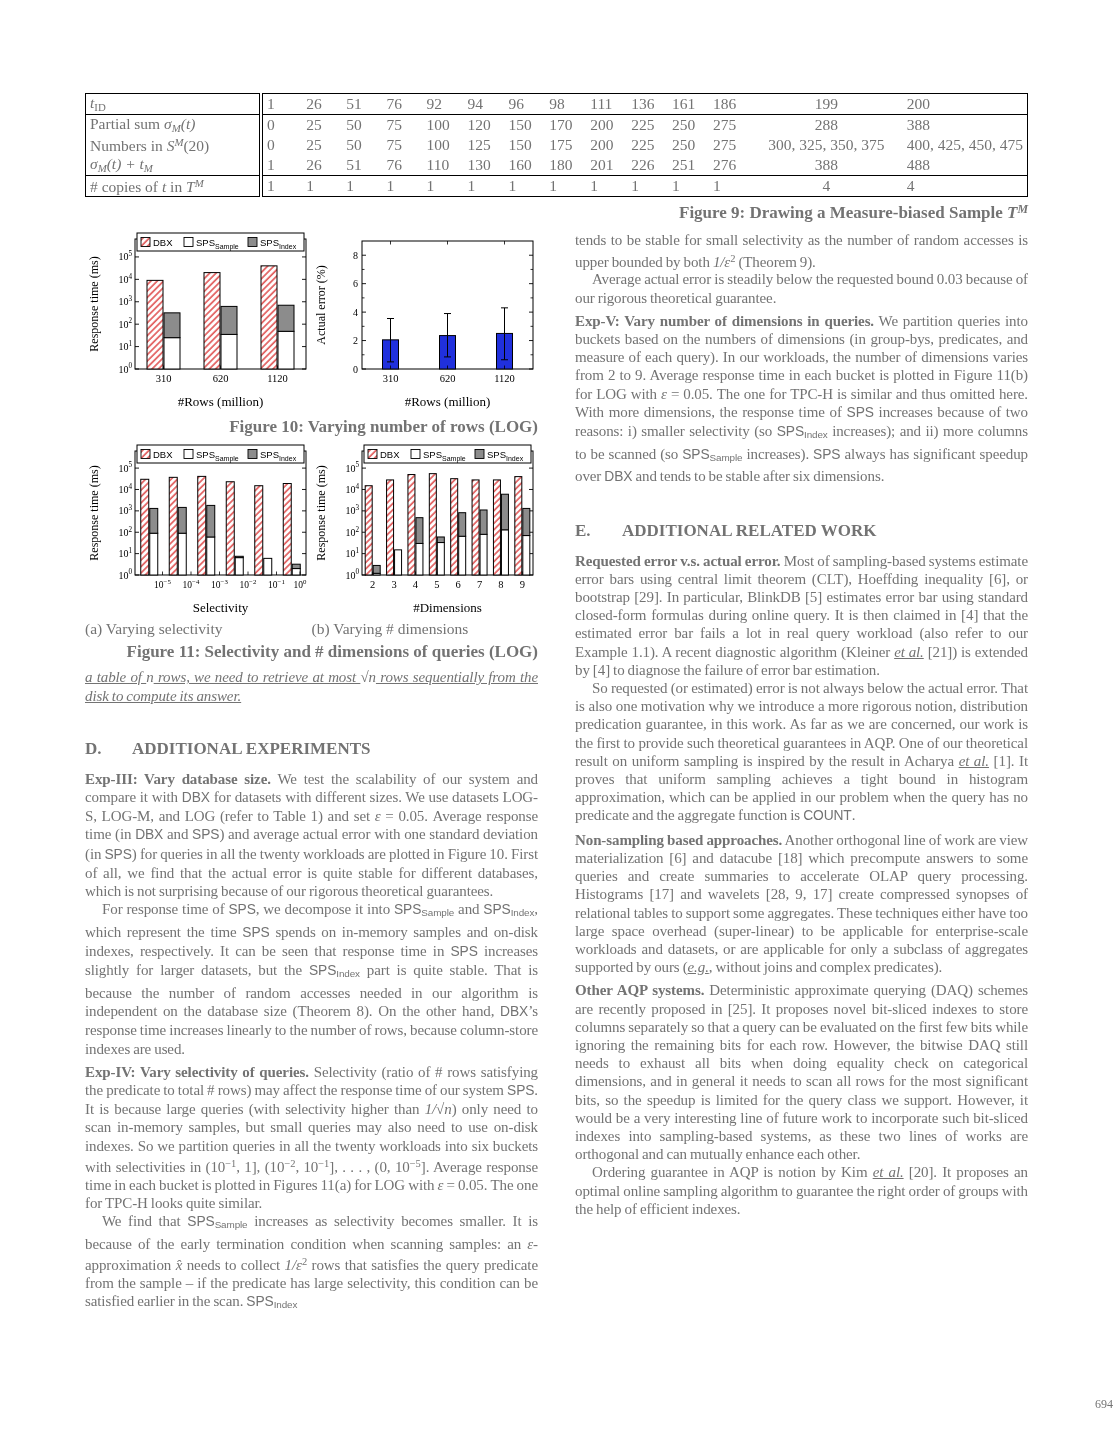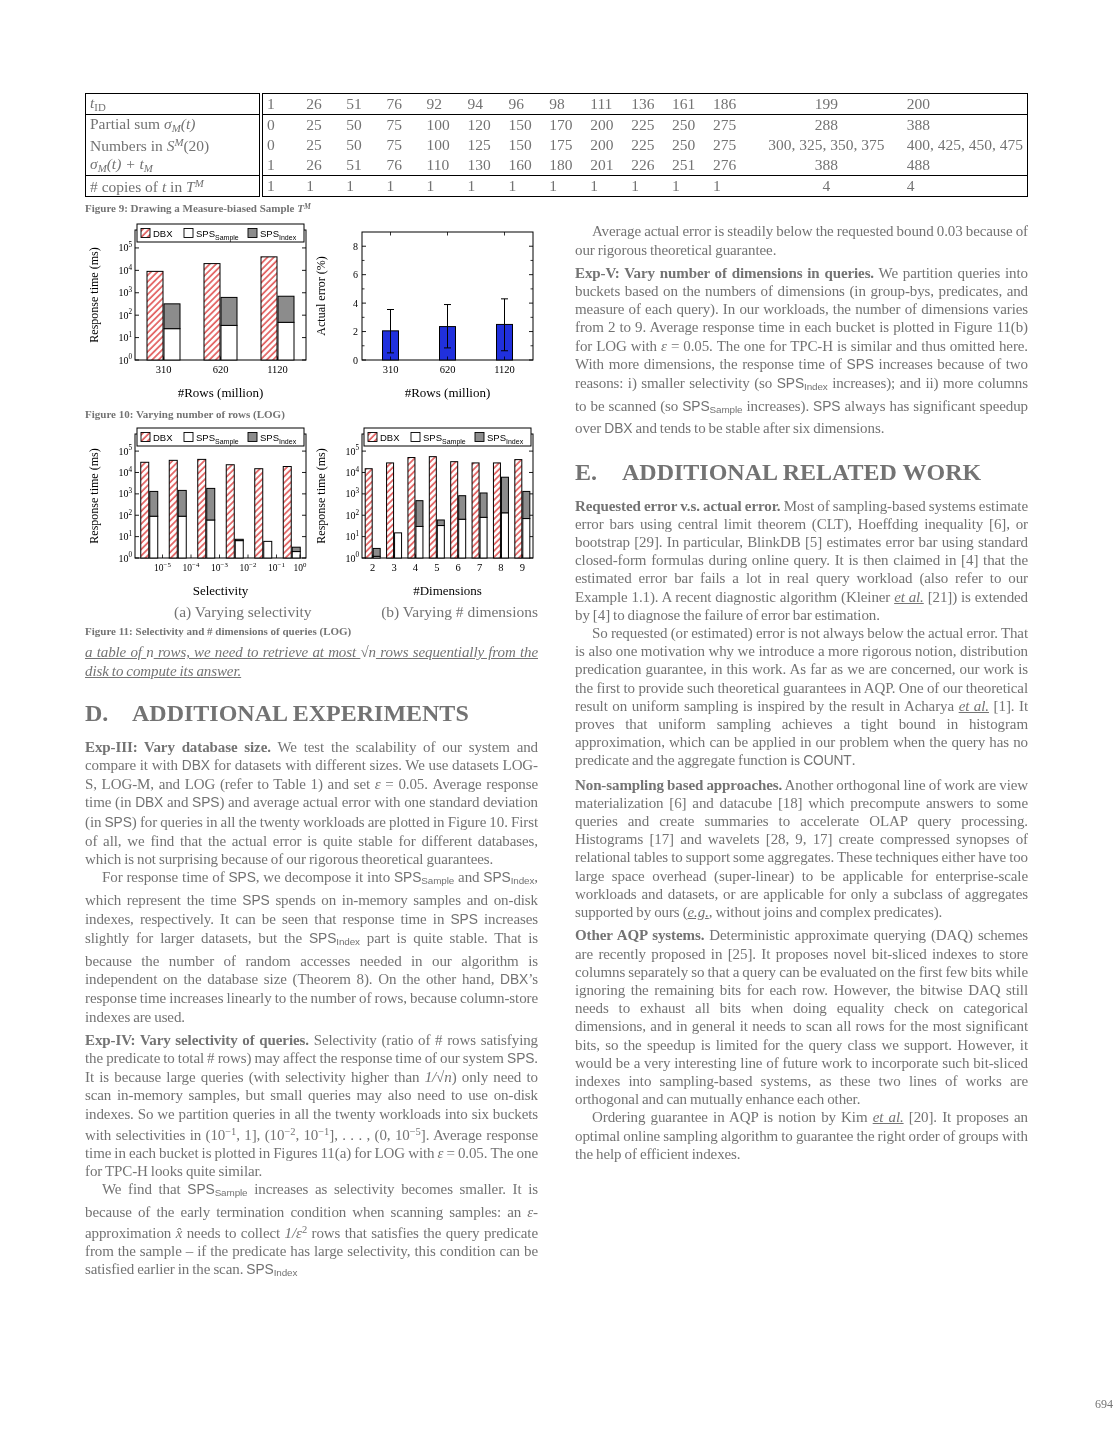--- a/index.html
+++ b/index.html
@@ -8,32 +8,32 @@
   .content{position:absolute;left:85px;top:93px;width:943px;}
   
   table.m{border-collapse:collapse;width:100%;font-size:15.5px;border:1.5px solid #000;}
   table.m td{padding:0 4px;height:20px;white-space:nowrap;vertical-align:middle;}
   table.m td.rowlabel{width:170px;border-right:4px double #000;}
   table.m td.narrow{width:34px;}
   table.m td.wide{width:148px;text-align:center;}
   table.m tr:first-child td{border-bottom:1.2px solid #000;}
   table.m tr:last-child td{border-top:1.2px solid #000;}
   
-  .caption{font-weight:bold;font-size:11px;text-align:left;margin:5px 0 0 0;}
+  .caption{font-weight:bold;font-size:17px;text-align:right;margin:5px 0 0 0;}
   .cols{display:flex;gap:37px;margin-top:8px;align-items:flex-start;}
   .col{width:453px;}
   .figrow{display:flex;justify-content:space-between;}
   .subcaps{display:flex;margin-top:1px;}
-  .subcap{width:50%;text-align:right;font-size:15.5px;}
+  .subcap{width:50%;text-align:left;font-size:15.5px;}
   .para{font-size:15px;line-height:18.2px;text-align:justify;margin:0;text-indent:17px;
         letter-spacing:-0.1px;word-spacing:-0.6px;}
   .para.noindent{text-indent:0;}
   .para.lead{margin-top:5px;}
   .figcap{margin:4px 0 6px 0;}
-  h2.sec{font-size:24px;font-weight:bold;margin:20px 0 11px 0;}
+  h2.sec{font-size:17px;font-weight:bold;margin:34px 0 11px 0;}
   h2.sec .secnum{display:inline-block;width:47px;}
   .pagenum{position:absolute;bottom:28px;left:8px;right:0;text-align:right;font-size:12px;}
   
   .s-t{} .s-b{font-weight:bold;} .s-i{font-style:italic;text-decoration:underline;} .s-m{font-style:italic;}
   .s-sf{font-family:"Liberation Sans",sans-serif;font-size:0.92em;}
   .s-sfsub{font-family:"Liberation Sans",sans-serif;font-size:0.66em;vertical-align:-0.25em;}
   .s-sub{font-size:0.7em;vertical-align:-0.3em;}
   .s-isub{font-size:0.7em;vertical-align:-0.3em;font-style:italic;}
   .s-sup{font-size:0.7em;vertical-align:0.45em;}
   .s-isup{font-size:0.7em;vertical-align:0.45em;font-style:italic;}
@@ -429,20 +429,21 @@
 
         <h2 class="sec"><span class="secnum">D.</span><span>ADDITIONAL EXPERIMENTS</span></h2>
 
         <p class="para noindent lead"><span class="s-b">Exp-III: Vary database size.</span><span class="s-t">  We test the scalability of our system and compare it with </span><span class="s-sf">DBX</span><span class="s-t"> for datasets with different sizes.  We use datasets LOG-S, LOG-M, and LOG (refer to Table 1) and set </span><span class="s-m">ε</span><span class="s-t"> = 0.05.  Average response time (in </span><span class="s-sf">DBX</span><span class="s-t"> and </span><span class="s-sf">SPS</span><span class="s-t">) and average actual error with one standard deviation (in </span><span class="s-sf">SPS</span><span class="s-t">) for queries in all the twenty workloads are plotted in Figure 10. First of all, we find that the actual error is quite stable for different databases, which is not surprising because of our rigorous theoretical guarantees.</span></p>
         <p class="para"><span class="s-t">For response time of </span><span class="s-sf">SPS</span><span class="s-t">, we decompose it into </span><span class="s-sf">SPS</span><span class="s-sfsub">Sample</span><span class="s-t"> and </span><span class="s-sf">SPS</span><span class="s-sfsub">Index</span><span class="s-t">, which represent the time </span><span class="s-sf">SPS</span><span class="s-t"> spends on in-memory samples and on-disk indexes, respectively. It can be seen that response time in </span><span class="s-sf">SPS</span><span class="s-t"> increases slightly for larger datasets, but the </span><span class="s-sf">SPS</span><span class="s-sfsub">Index</span><span class="s-t"> part is quite stable. That is because the number of random accesses needed in our algorithm is independent on the database size (Theorem 8).  On the other hand, </span><span class="s-sf">DBX</span><span class="s-t">’s response time increases linearly to the number of rows, because column-store indexes are used.</span></p>
         <p class="para noindent lead"><span class="s-b">Exp-IV: Vary selectivity of queries.</span><span class="s-t">  Selectivity (ratio of # rows satisfying the predicate to total # rows) may affect the response time of our system </span><span class="s-sf">SPS</span><span class="s-t">. It is because large queries (with selectivity higher than </span><span class="s-m">1/√n</span><span class="s-t">) only need to scan in-memory samples, but small queries may also need to use on-disk indexes.  So we partition queries in all the twenty workloads into six buckets with selectivities in (10</span><span class="s-sup">−1</span><span class="s-t">, 1], (10</span><span class="s-sup">−2</span><span class="s-t">, 10</span><span class="s-sup">−1</span><span class="s-t">], . . . , (0, 10</span><span class="s-sup">−5</span><span class="s-t">]. Average response time in each bucket is plotted in Figures 11(a) for LOG with </span><span class="s-m">ε</span><span class="s-t"> = 0.05. The one for TPC-H looks quite similar.</span></p>
         <p class="para"><span class="s-t">We find that </span><span class="s-sf">SPS</span><span class="s-sfsub">Sample</span><span class="s-t"> increases as selectivity becomes smaller. It is because of the early termination condition when scanning samples: an </span><span class="s-m">ε</span><span class="s-t">-approximation </span><span class="s-m">x̂</span><span class="s-t"> needs to collect </span><span class="s-m">1/ε</span><span class="s-sup">2</span><span class="s-t"> rows that satisfies the query predicate from the sample – if the predicate has large selectivity, this condition can be satisfied earlier in the scan. </span><span class="s-sf">SPS</span><span class="s-sfsub">Index</span></p>
       </div>
 
       <div class="col">
+        <p class="para noindent"><span class="s-t">tends to be stable for small selectivity as the number of random accesses is upper bounded by both </span><span class="s-m">1/ε</span><span class="s-sup">2</span><span class="s-t"> (Theorem 9).</span></p>
         <p class="para"><span class="s-t">Average actual error is steadily below the requested bound 0.03 because of our rigorous theoretical guarantee.</span></p>
         <p class="para noindent lead"><span class="s-b">Exp-V: Vary number of dimensions in queries.</span><span class="s-t">  We partition queries into buckets based on the numbers of dimensions (in group-bys, predicates, and measure of each query). In our workloads, the number of dimensions varies from 2 to 9. Average response time in each bucket is plotted in Figure 11(b) for LOG with </span><span class="s-m">ε</span><span class="s-t"> = 0.05. The one for TPC-H is similar and thus omitted here. With more dimensions, the response time of </span><span class="s-sf">SPS</span><span class="s-t"> increases because of two reasons: i) smaller selectivity (so </span><span class="s-sf">SPS</span><span class="s-sfsub">Index</span><span class="s-t"> increases); and ii) more columns to be scanned (so </span><span class="s-sf">SPS</span><span class="s-sfsub">Sample</span><span class="s-t"> increases). </span><span class="s-sf">SPS</span><span class="s-t"> always has significant speedup over </span><span class="s-sf">DBX</span><span class="s-t"> and tends to be stable after six dimensions.</span></p>
 
         <h2 class="sec"><span class="secnum">E.</span><span>ADDITIONAL RELATED WORK</span></h2>
 
         <p class="para noindent lead"><span class="s-b">Requested error v.s. actual error.</span><span class="s-t">  Most of sampling-based systems estimate error bars using central limit theorem (CLT), Hoeffding inequality [6], or bootstrap [29]. In particular, BlinkDB [5] estimates error bar using standard closed-form formulas during online query. It is then claimed in [4] that the estimated error bar fails a lot in real query workload (also refer to our Example 1.1).  A recent diagnostic algorithm (Kleiner </span><span class="s-i">et al.</span><span class="s-t">  [21]) is extended by [4] to diagnose the failure of error bar estimation.</span></p>
         <p class="para"><span class="s-t">So requested (or estimated) error is not always below the actual error.  That is also one motivation why we introduce a more rigorous notion, distribution predication guarantee, in this work.  As far as we are concerned, our work is the first to provide such theoretical guarantees in AQP. One of our theoretical result on uniform sampling is inspired by the result in Acharya </span><span class="s-i">et al.</span><span class="s-t">  [1].  It proves that uniform sampling achieves a tight bound in histogram approximation, which can be applied in our problem when the query has no predicate and the aggregate function is </span><span class="s-sf">COUNT</span><span class="s-t">.</span></p>
         <p class="para noindent lead"><span class="s-b">Non-sampling based approaches.</span><span class="s-t">  Another orthogonal line of work are view materialization [6] and datacube [18] which precompute answers to some queries and create summaries to accelerate OLAP query processing.  Histograms [17] and wavelets [28, 9, 17] create compressed synopses of relational tables to support some aggregates.  These techniques either have too large space overhead (super-linear) to be applicable for enterprise-scale workloads and datasets, or are applicable for only a subclass of aggregates supported by ours (</span><span class="s-i">e.g.</span><span class="s-t">, without joins and complex predicates).</span></p>
         <p class="para noindent lead"><span class="s-b">Other AQP systems.</span><span class="s-t">  Deterministic approximate querying (DAQ) schemes are recently proposed in [25]. It proposes novel bit-sliced indexes to store columns separately so that a query can be evaluated on the first few bits while ignoring the remaining bits for each row. However, the bitwise DAQ still needs to exhaust all bits when doing equality check on categorical dimensions, and in general it needs to scan all rows for the most significant bits, so the speedup is limited for the query class we support.  However, it would be a very interesting line of future work to incorporate such bit-sliced indexes into sampling-based systems, as these two lines of works are orthogonal and can mutually enhance each other.</span></p>
         <p class="para"><span class="s-t">Ordering guarantee in AQP is notion by Kim </span><span class="s-i">et al.</span><span class="s-t">  [20].  It proposes an optimal online sampling algorithm to guarantee the right order of groups with the help of efficient indexes.</span></p>

